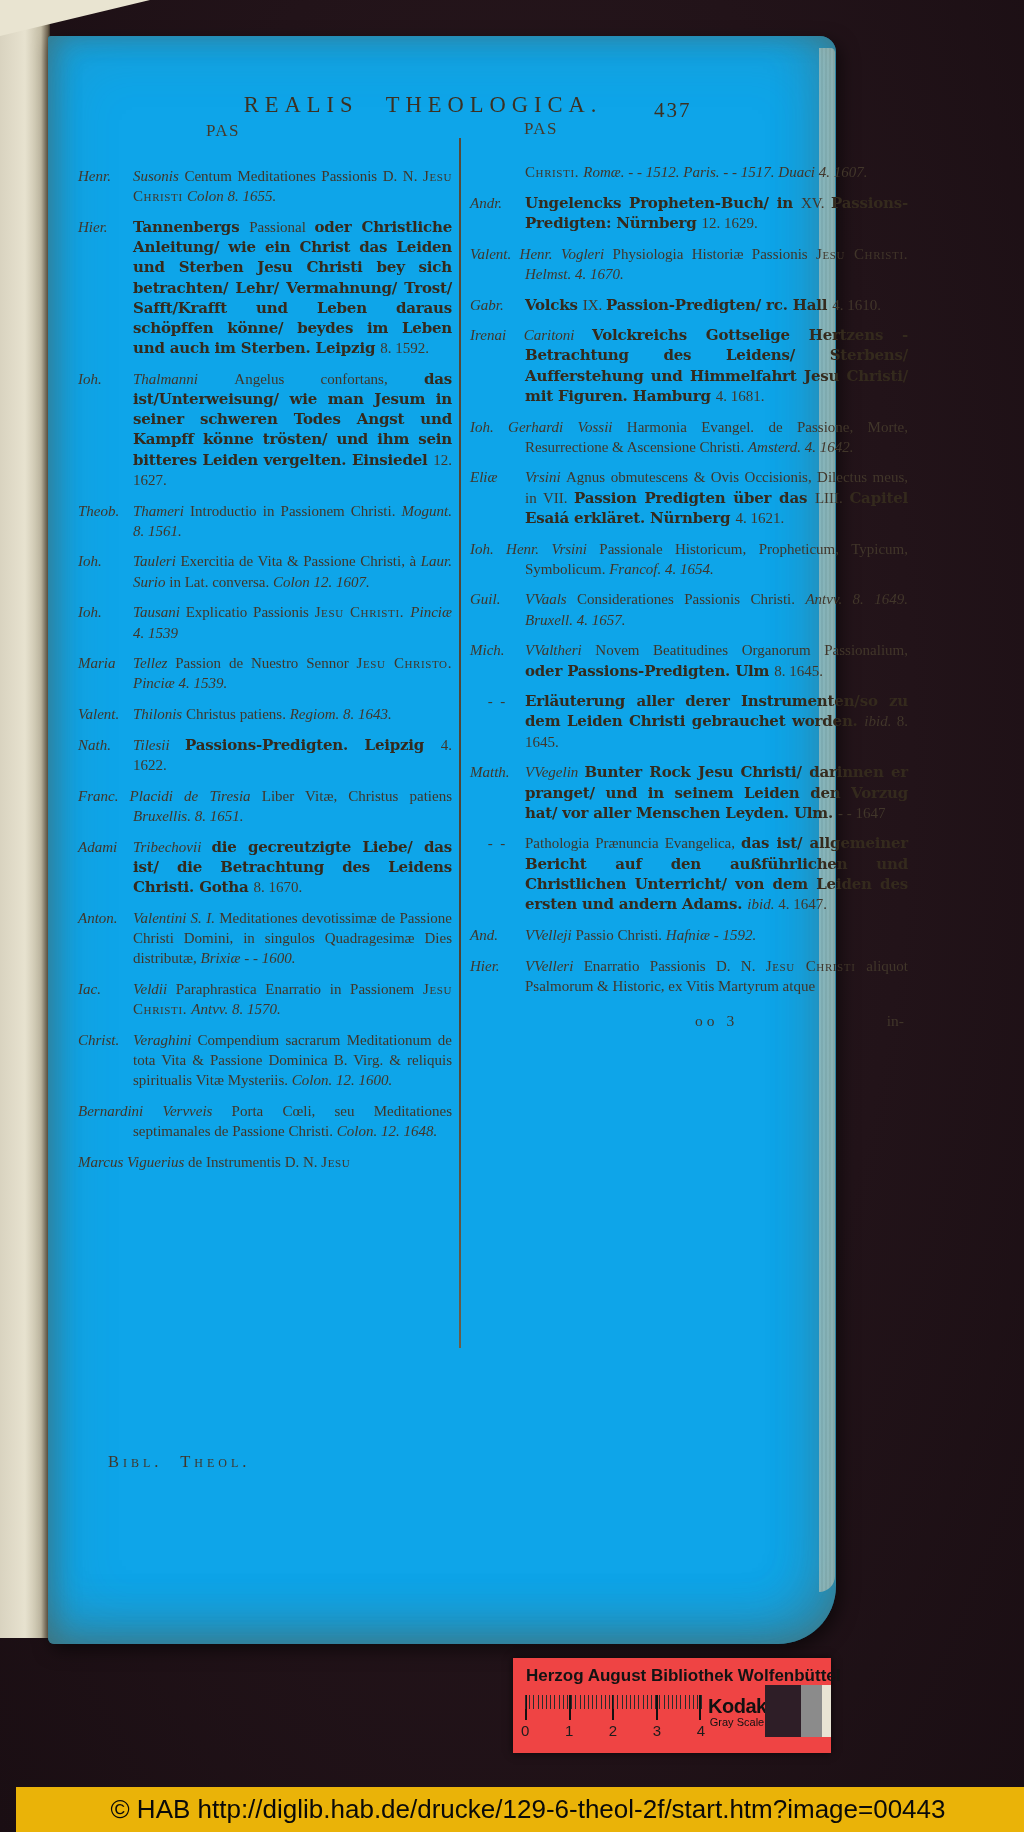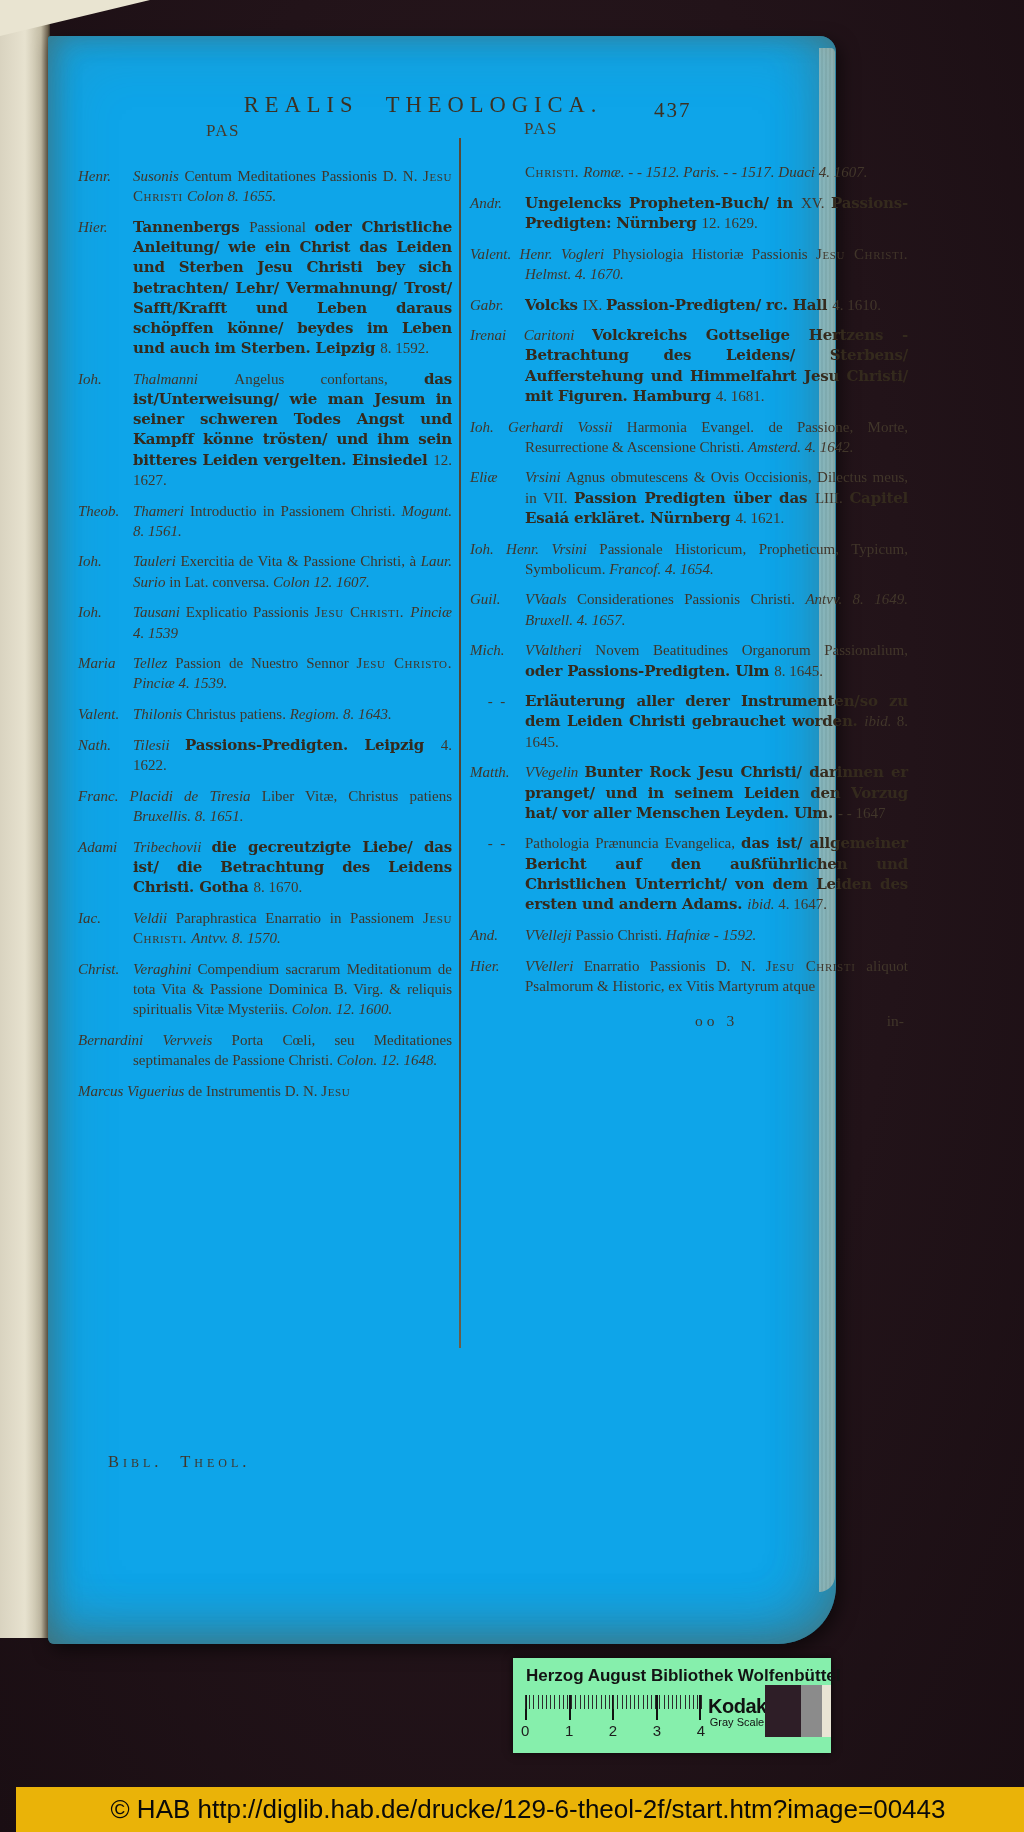--- a/index.html
+++ b/index.html
@@ -84,21 +84,21 @@
   .catchword{
     display:flex;justify-content:space-between;
     margin:16px 0 0 225px;padding-right:4px;
     font-size:15.5px;color:#41362a;gap:10px;
   }
   .catchword .quire{letter-spacing:4px;}
 
   
   #gray-card{
     position:absolute;left:513px;top:1658px;width:318px;height:95px;
-    background:#86efac;box-shadow:0 0 8px rgba(0,0,0,.65);
+    background:#ef4444;box-shadow:0 0 8px rgba(0,0,0,.65);
   }
   #card-title{
     margin:8px 6px 0 13px;
     font-family:"Liberation Sans",sans-serif;font-weight:bold;font-size:17px;color:#131313;
     white-space:nowrap;
   }
   #ruler{position:absolute;left:12px;top:37px;width:178px;height:48px;}
   #ticks-fine{
     position:absolute;left:0;top:0;width:178px;height:14px;
     background:repeating-linear-gradient(90deg,#2b2b2b 0 1px,transparent 1px 4.2px);
@@ -151,20 +151,21 @@
       <div class="entry"><span class="label">Hier.</span><span class="p-f">Tannenbergs </span><span class="p-r">Passional </span><span class="p-f">oder Christliche Anleitung/ wie ein Christ das Leiden und Sterben Jesu Christi bey sich betrachten/ Lehr/ Vermahnung/ Trost/ Safft/Krafft und Leben daraus schöpffen könne/ beydes im Leben und auch im Sterben. Leipzig </span><span class="p-r">8. 1592.</span></div>
       <div class="entry"><span class="label">Ioh.</span><span class="p-i">Thalmanni </span><span class="p-r">Angelus confortans, </span><span class="p-f">das ist/Unterweisung/ wie man Jesum in seiner schweren Todes Angst und Kampff könne trösten/ und ihm sein bitteres Leiden vergelten. Einsiedel </span><span class="p-r">12. 1627.</span></div>
       <div class="entry"><span class="label">Theob.</span><span class="p-i">Thameri </span><span class="p-r">Introductio in Passionem Christi. </span><span class="p-i">Mogunt. 8. 1561.</span></div>
       <div class="entry"><span class="label">Ioh.</span><span class="p-i">Tauleri </span><span class="p-r">Exercitia de Vita &amp; Passione Christi, à </span><span class="p-i">Laur. Surio </span><span class="p-r">in Lat. conversa. </span><span class="p-i">Colon 12. 1607.</span></div>
       <div class="entry"><span class="label">Ioh.</span><span class="p-i">Tausani </span><span class="p-r">Explicatio Passionis </span><span class="p-sc">Jesu Christi. </span><span class="p-i">Pinciæ 4. 1539</span></div>
       <div class="entry"><span class="label">Maria</span><span class="p-i">Tellez </span><span class="p-r">Passion de Nuestro Sennor </span><span class="p-sc">Jesu Christo. </span><span class="p-i">Pinciæ 4. 1539.</span></div>
       <div class="entry"><span class="label">Valent.</span><span class="p-i">Thilonis </span><span class="p-r">Christus patiens. </span><span class="p-i">Regiom. 8. 1643.</span></div>
       <div class="entry"><span class="label">Nath.</span><span class="p-i">Tilesii </span><span class="p-f">Passions-Predigten. Leipzig </span><span class="p-r">4. 1622.</span></div>
       <div class="entry wide"><span class="p-i">Franc. Placidi de Tiresia </span><span class="p-r">Liber Vitæ, Christus patiens </span><span class="p-i">Bruxellis. 8. 1651.</span></div>
       <div class="entry"><span class="label">Adami</span><span class="p-i">Tribechovii </span><span class="p-f">die gecreutzigte Liebe/ das ist/ die Betrachtung des Leidens Christi. Gotha </span><span class="p-r">8. 1670.</span></div>
+      <div class="entry"><span class="label">Anton.</span><span class="p-i">Valentini S. I. </span><span class="p-r">Meditationes devotissimæ de Passione Christi Domini, in singulos Quadragesimæ Dies distributæ, </span><span class="p-i">Brixiæ - - 1600.</span></div>
       <div class="entry"><span class="label">Iac.</span><span class="p-i">Veldii </span><span class="p-r">Paraphrastica Enarratio in Passionem </span><span class="p-sc">Jesu Christi. </span><span class="p-i">Antvv. 8. 1570.</span></div>
       <div class="entry"><span class="label">Christ.</span><span class="p-i">Veraghini </span><span class="p-r">Compendium sacrarum Meditationum de tota Vita &amp; Passione Dominica B. Virg. &amp; reliquis spiritualis Vitæ Mysteriis. </span><span class="p-i">Colon. 12. 1600.</span></div>
       <div class="entry wide"><span class="p-i">Bernardini Vervveis </span><span class="p-r">Porta Cœli, seu Meditationes septimanales de Passione Christi. </span><span class="p-i">Colon. 12. 1648.</span></div>
       <div class="entry wide"><span class="p-i">Marcus Viguerius </span><span class="p-r">de Instrumentis D. N. </span><span class="p-sc">Jesu</span></div>
     </div>
   <div id="col-right" class="col">
 
   <div class="entry"><span class="label"></span><span class="p-sc">Christi. </span><span class="p-i">Romæ. - - 1512. Paris. - - 1517. Duaci 4. 1607.</span></div>
       <div class="entry"><span class="label">Andr.</span><span class="p-f">Ungelencks Propheten-Buch/ in </span><span class="p-r">XV. </span><span class="p-f">Passions-Predigten: Nürnberg </span><span class="p-r">12. 1629.</span></div>
       <div class="entry wide"><span class="p-i">Valent. Henr. Vogleri </span><span class="p-r">Physiologia Historiæ Passionis </span><span class="p-sc">Jesu Christi. </span><span class="p-i">Helmst. 4. 1670.</span></div>

